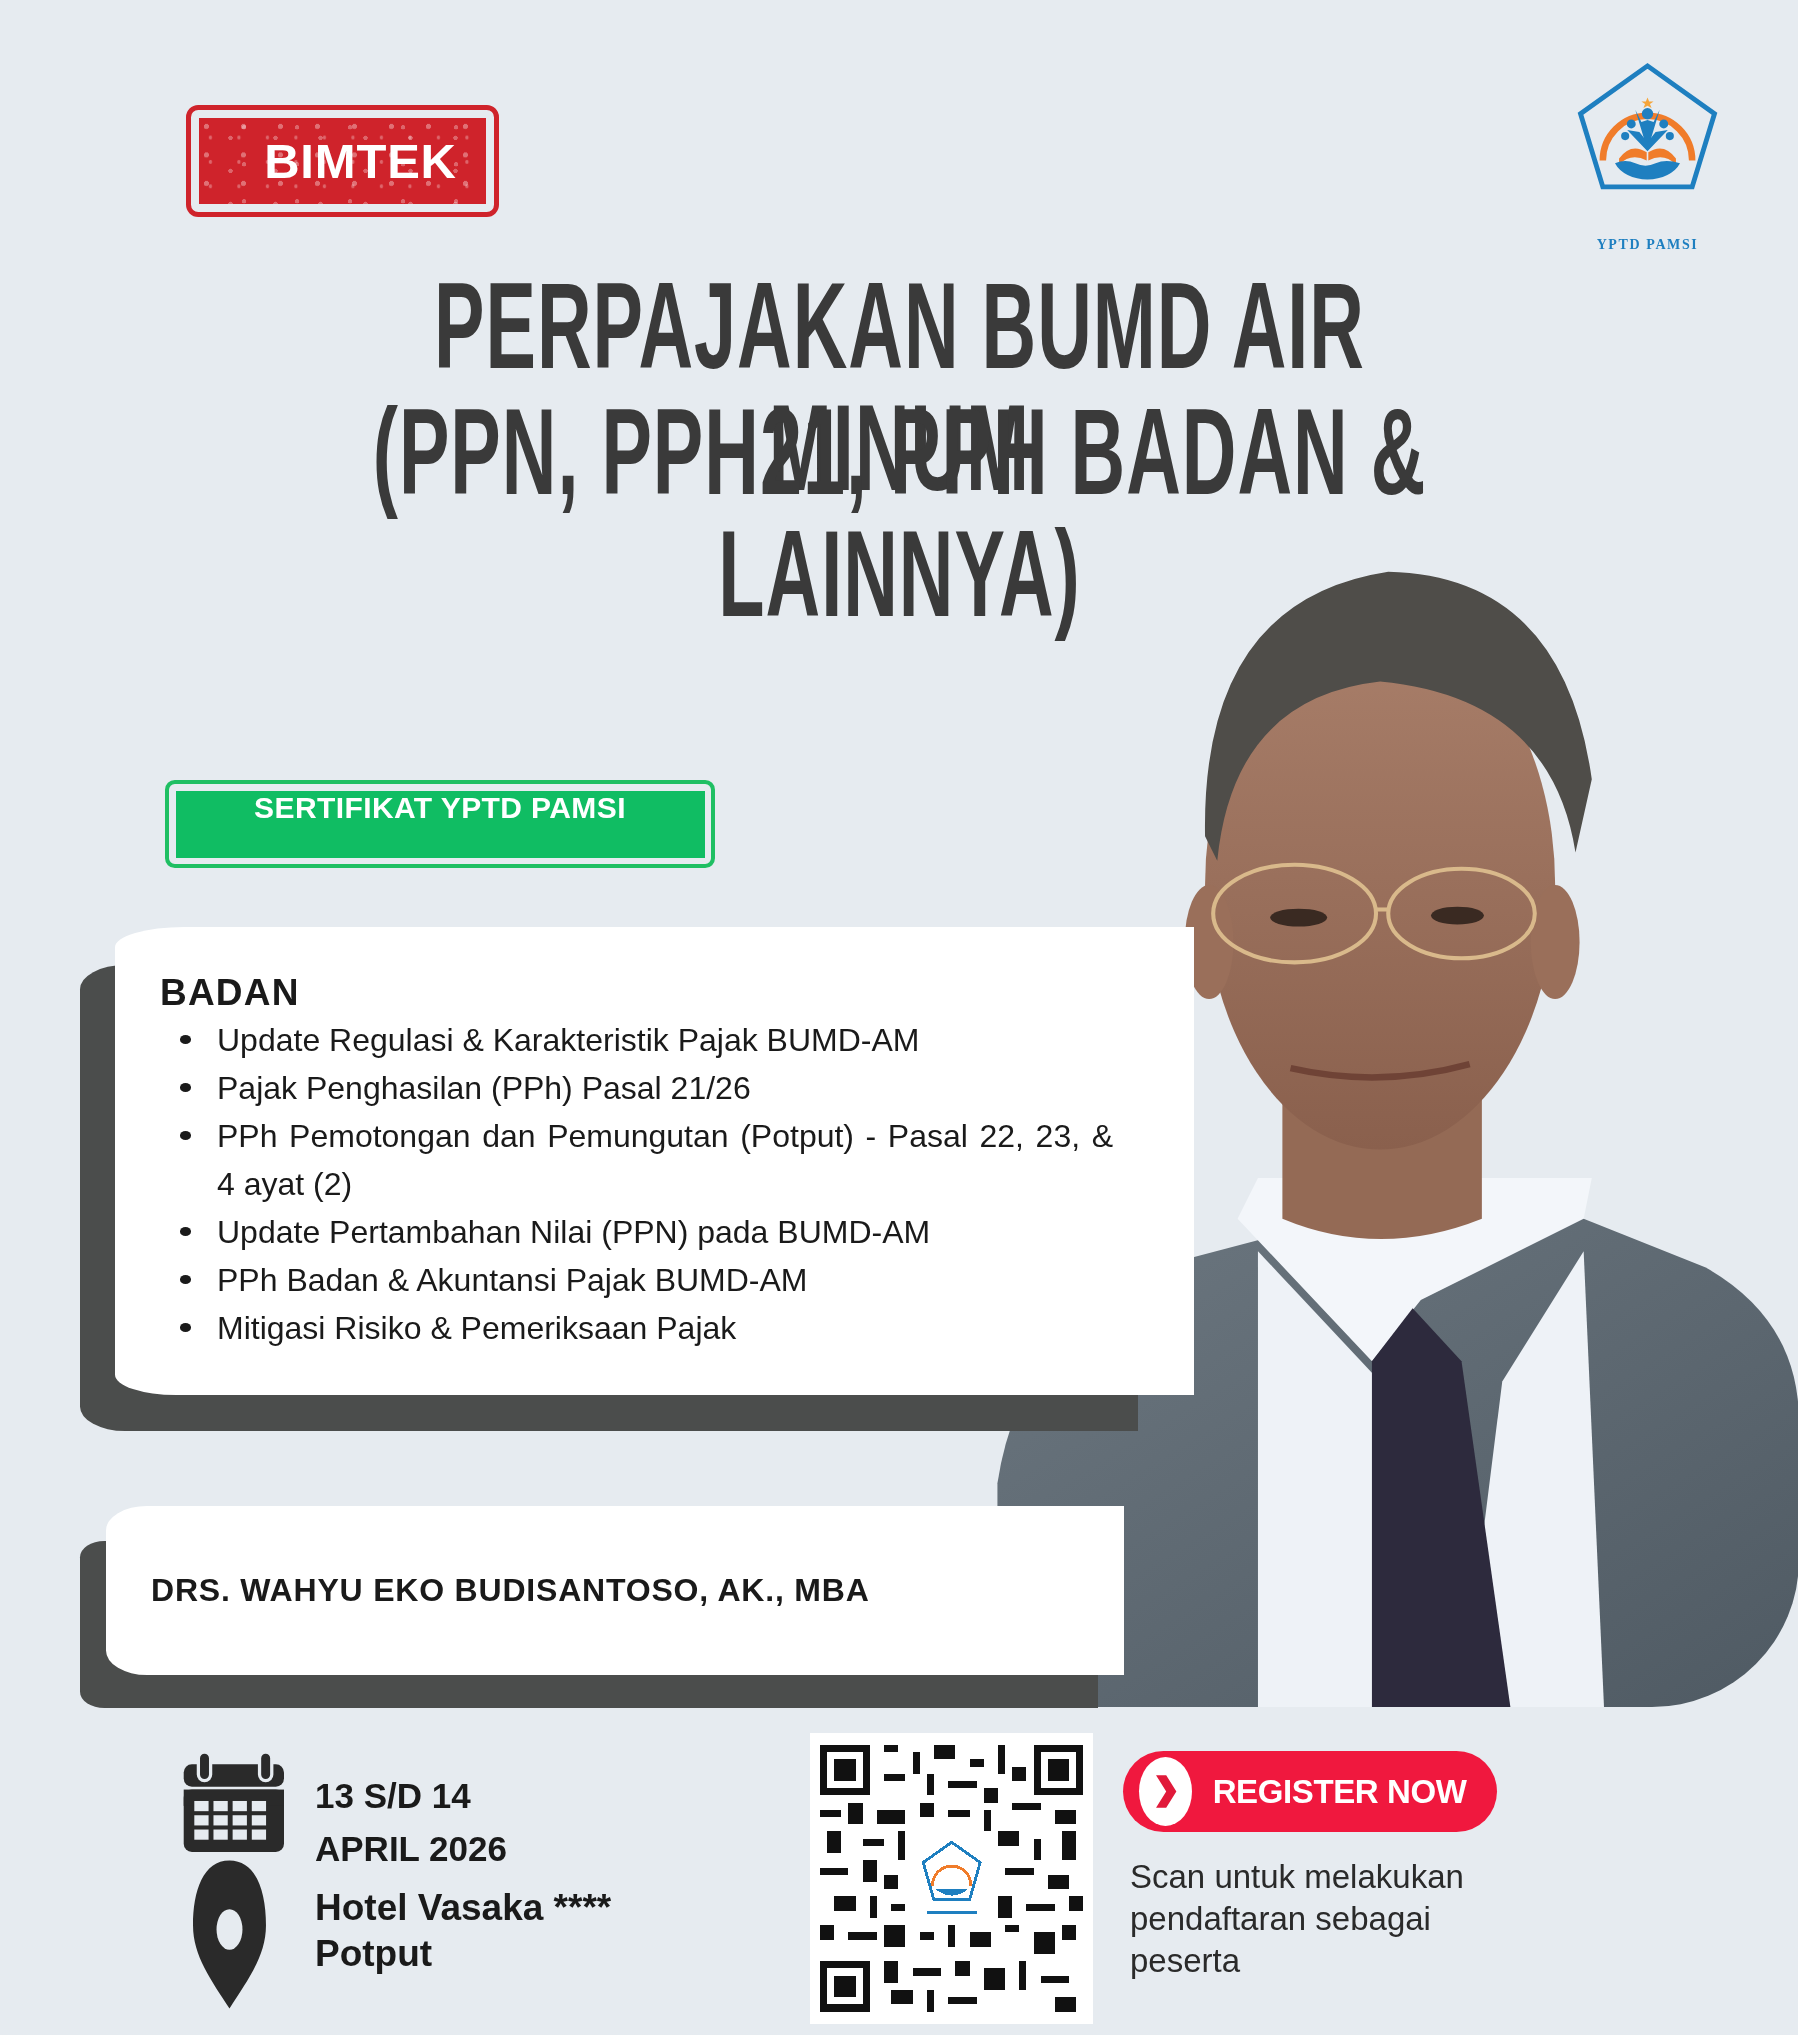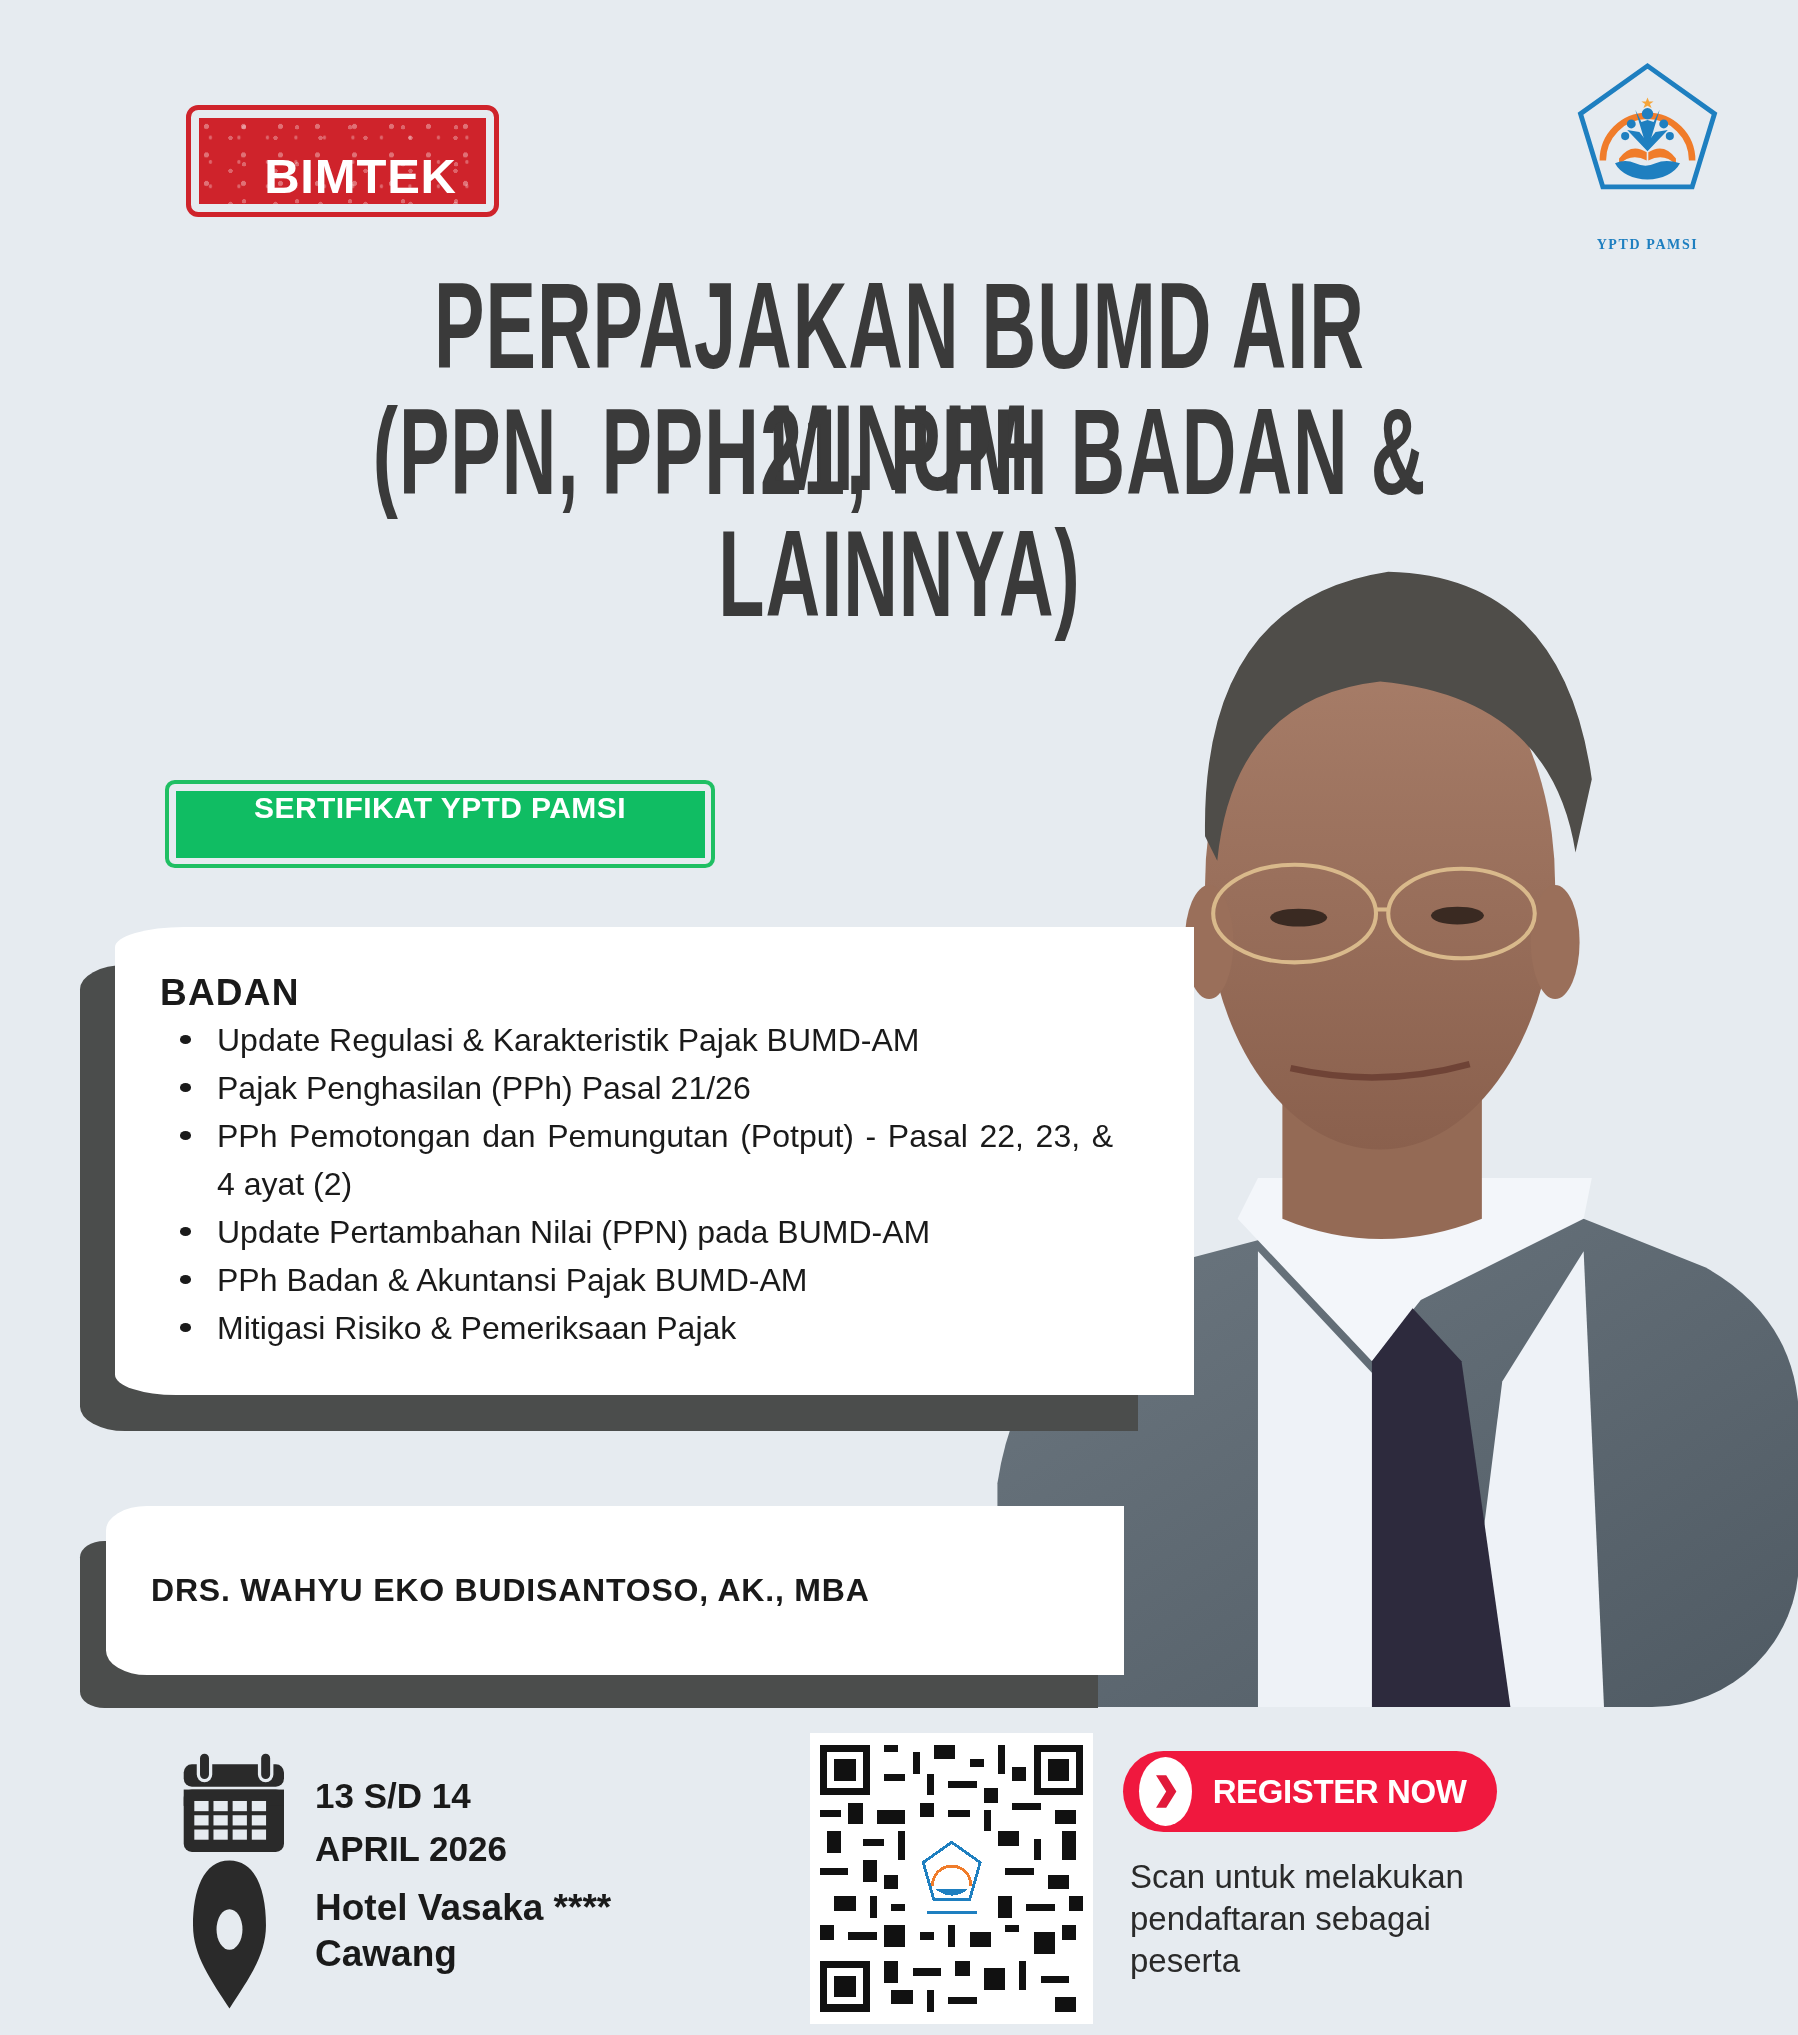--- a/index.html
+++ b/index.html
@@ -13,21 +13,21 @@
   .abs { position: absolute; }
 
   
   .stamp-red {
     left: 186px; top: 105px; width: 313px; height: 112px;
     border: 5.7px solid #cf232b; border-radius: 12.2px;
     padding: 8.1px;
   }
   .stamp-red .inner {
     width: 100%; height: 100%; background: #cf232b;
-    display: flex; align-items: flex-end; justify-content: center;
+    display: flex; align-items: center; justify-content: center;
     background-image:
       radial-gradient(circle at 20% 30%, rgba(255,255,255,0.35) 0 2.4px, transparent 2.8px),
       radial-gradient(circle at 70% 60%, rgba(255,255,255,0.3) 0 2px, transparent 2.4px),
       radial-gradient(circle at 40% 80%, rgba(255,255,255,0.3) 0 1.6px, transparent 2px),
       radial-gradient(circle at 85% 25%, rgba(255,255,255,0.3) 0 2px, transparent 2.4px);
     background-size: 37px 28.5px, 45px 33px, 28.5px 24.4px, 53px 37px;
     padding-left: 36px;
   }
   .stamp-red .label {
     color: #ffffff; font-weight: 700; font-size: 49px; letter-spacing: 0.8px;
@@ -242,21 +242,21 @@
 </div>
 
 <div class="abs pin-icon">
   <svg viewBox="0 0 190 375" width="77" height="153">
     <path d="M95,5 C30,5 5,80 5,165 C5,240 50,300 95,370 C140,300 185,240 185,165 C185,80 160,5 95,5 Z" fill="#2a2a2a"></path>
     <ellipse cx="95" cy="175" rx="32" ry="50" fill="#e6ebf0"></ellipse>
   </svg>
 </div>
 <div class="abs loc-text">
   <div>Hotel Vasaka ****</div>
-  <div>Cawang</div>
+  <div>Potput</div>
 </div>
 
 <div class="abs qr">
   <svg viewBox="0 0 37 37" preserveAspectRatio="none" shape-rendering="crispEdges">
     <rect width="37" height="37" fill="#fff"></rect>
     <g fill="#111">
       <rect x="0" y="0" width="7" height="7"></rect>
         <rect x="1" y="1" width="5" height="5" fill="#fff"></rect>
         <rect x="2" y="2" width="3" height="3"></rect>
       <rect x="30" y="0" width="7" height="7"></rect>

